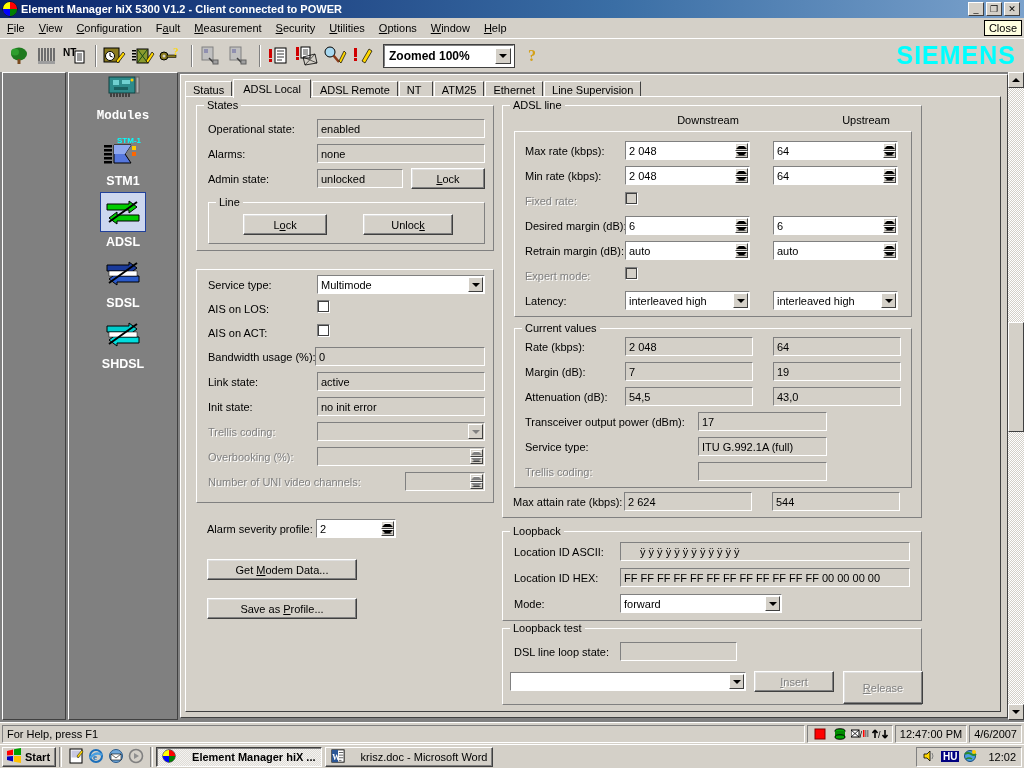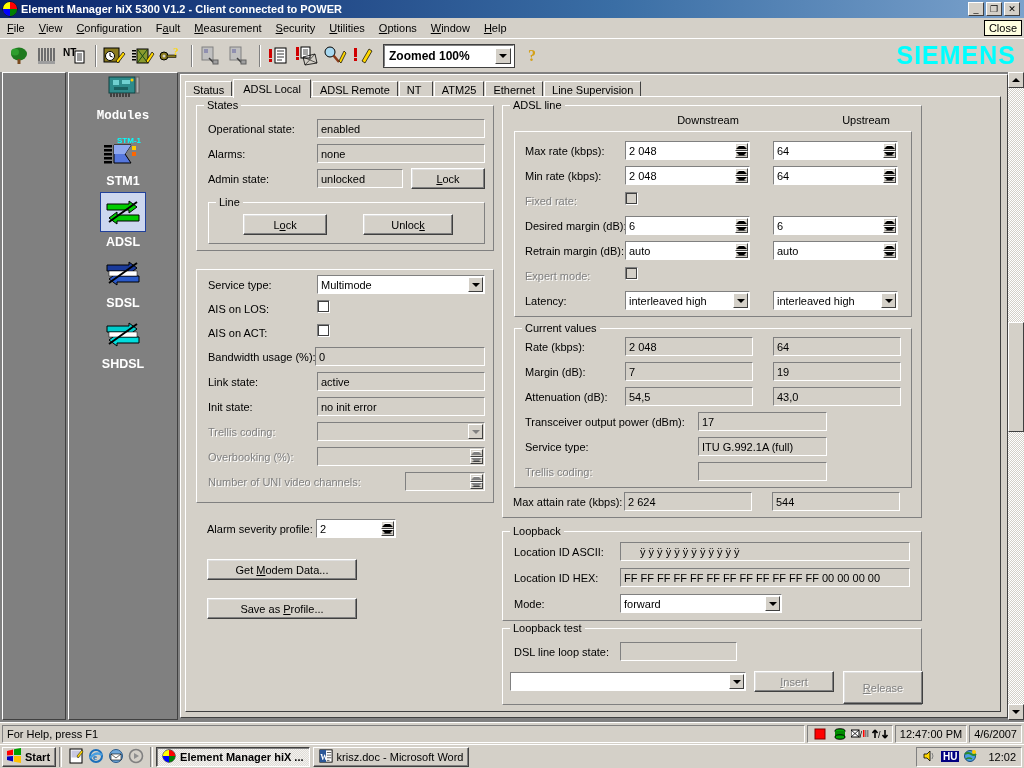--- a/index.html
+++ b/index.html
@@ -293,21 +293,21 @@
     height:20px; display:flex; align-items:center; gap:3px;
     padding:0 5px 0 3px; font-weight:bold; font-size:11px;
     background:#d4d0c8;
     border-top:1px solid #fff; border-left:1px solid #fff;
     border-right:1px solid #404040; border-bottom:1px solid #404040;
     box-shadow: inset -1px -1px 0 #808080;
   }
   .tb-div { width:3px; height:20px; border-left:1px solid #808080; border-right:1px solid #fff; margin:0 3px;}
   .quick { display:flex; align-items:center; gap:4px; padding:0 3px;}
   .task-btn {
-    height:20px; display:flex; align-items:center; gap:4px;
+    height:20px; display:flex; align-items:center; gap:16px;
     padding:0 5px; font-size:11px; max-width:215px; overflow:hidden;
     background:#d4d0c8;
     border-top:1px solid #fff; border-left:1px solid #fff;
     border-right:1px solid #404040; border-bottom:1px solid #404040;
     box-shadow: inset -1px -1px 0 #808080;
     margin-right:3px; white-space:nowrap;
   }
   .task-btn.active {
     border-top:1px solid #404040; border-left:1px solid #404040;
     border-right:1px solid #fff; border-bottom:1px solid #fff;

